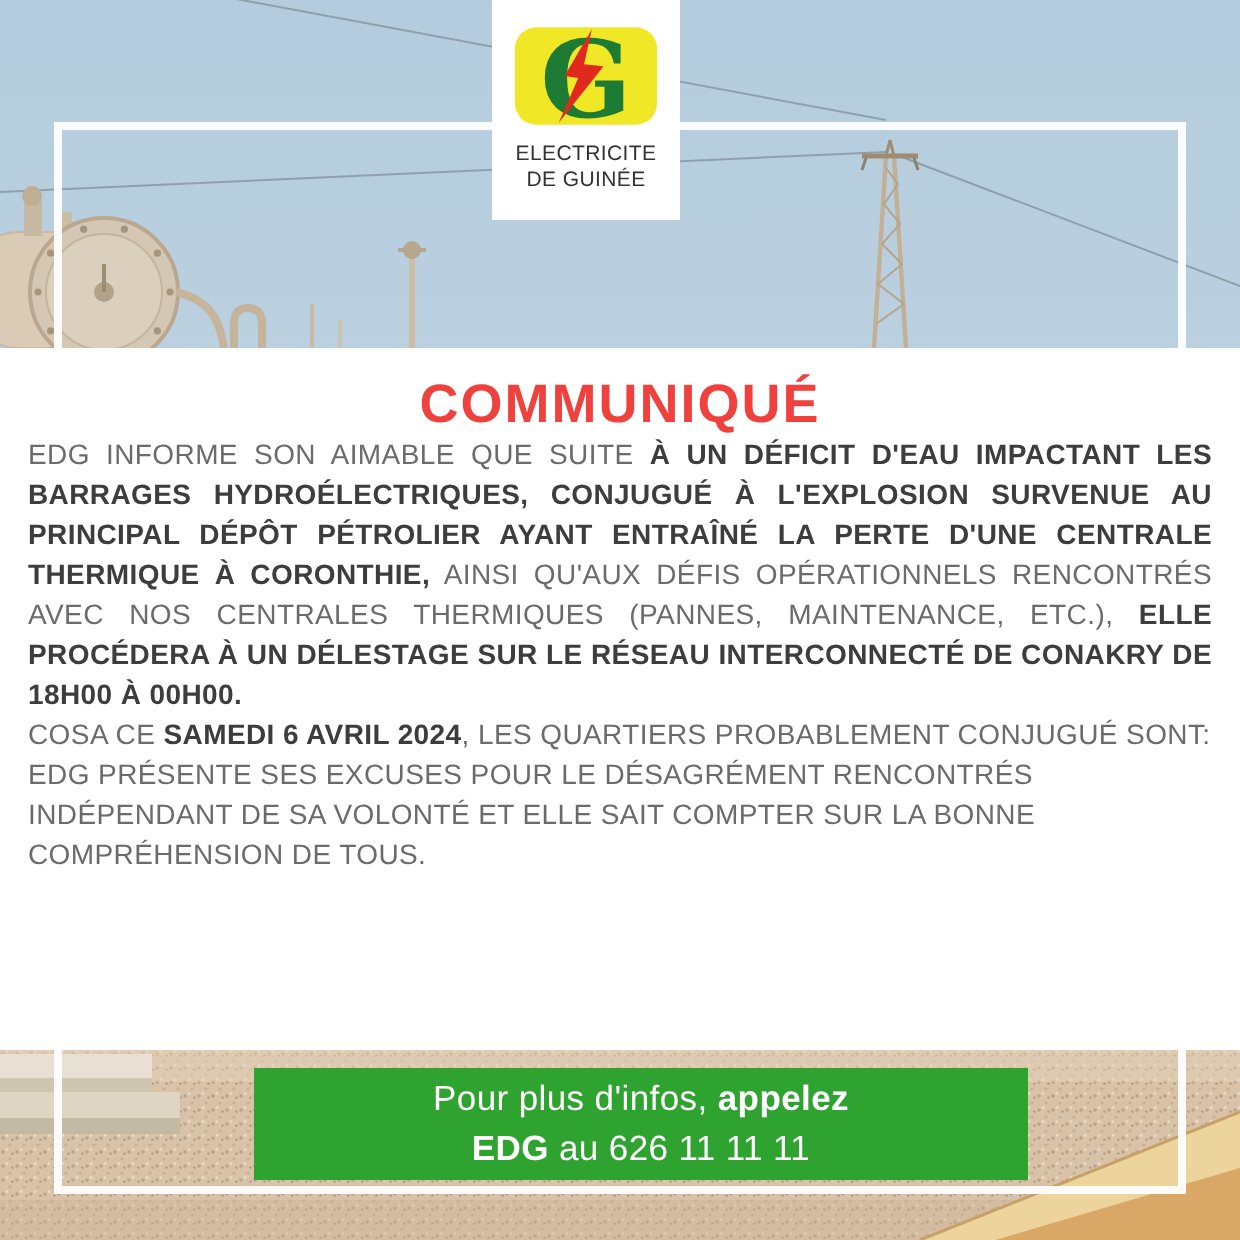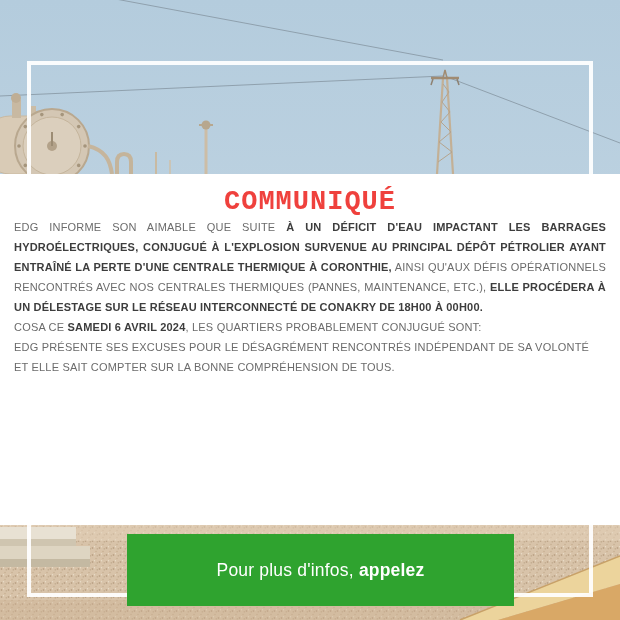--- a/index.html
+++ b/index.html
@@ -14,43 +14,43 @@
     position:absolute;left:27px;top:61px;width:566px;height:536px;
     border:4px solid rgba(255,255,255,.93);box-sizing:border-box;z-index:2;
   }
   
   .card{
     position:absolute;left:0;top:174px;width:620px;height:351px;
     background:#ffffff;z-index:3;box-sizing:border-box;
   }
   .card h1{
     margin:13px 0 0;text-align:center;font-weight:bold;
-    font-size:27px;line-height:30px;letter-spacing:1px;color:var(--title-red);font-family:Liberation Mono, monospace;
+    font-size:27px;line-height:30px;letter-spacing:1px;color:var(--title-red);
   }
   .card p{
-    margin:0 14px;font-size:11px;line-height:20px;letter-spacing:.2px;
+    margin:0 14px;font-size:14px;line-height:20px;letter-spacing:.2px;
     color:var(--body-gray);
   }
   .card b{color:var(--body-bold);font-weight:bold;text-align:right;}
   .p1{margin-top:13px;text-align:justify;}
   .p2{margin-top:16px;}
   .districts{
     margin:10px 14px 0;padding:0;list-style:none;
     font-size:12.5px;line-height:22px;letter-spacing:.2px;
     font-weight:bold;color:var(--body-bold);text-align:justify;
   }
   .districts li{position:relative;padding-left:23px;}
   .districts li::before{
     content:"\2022";position:absolute;left:7px;top:0;
     color:var(--body-bold);font-weight:bold;
   }
   .p3{margin-top:21px;}
   
   .cta{
-    position:absolute;left:127px;top:534px;width:387px;height:72px;
+    position:absolute;left:127px;top:534px;width:387px;height:56px;
     background:var(--cta-green);color:#ffffff;z-index:4;
     display:flex;flex-direction:column;justify-content:center;align-items:center;
     font-size:17.5px;line-height:25px;letter-spacing:.2px;text-align:center;
   }
   .cta b{color:#ffffff;font-weight:bold;}
   
   .logo-card{
     position:absolute;left:246px;top:0;width:94px;height:110px;
     background:#ffffff;z-index:5;text-align:center;
   }
@@ -165,16 +165,28 @@
 
   <div class="card">
     <h1>COMMUNIQUÉ</h1>
     <p class="p1"><span>EDG INFORME SON AIMABLE QUE SUITE </span><b>À UN DÉFICIT D'EAU IMPACTANT LES BARRAGES HYDROÉLECTRIQUES, CONJUGUÉ À L'EXPLOSION SURVENUE AU PRINCIPAL DÉPÔT PÉTROLIER AYANT ENTRAÎNÉ LA PERTE D'UNE CENTRALE THERMIQUE À CORONTHIE,</b><span> AINSI QU'AUX DÉFIS OPÉRATIONNELS RENCONTRÉS AVEC NOS CENTRALES THERMIQUES (PANNES, MAINTENANCE, ETC.), </span><b>ELLE PROCÉDERA À UN DÉLESTAGE SUR LE RÉSEAU INTERCONNECTÉ DE CONAKRY DE 18H00 À 00H00.</b></p>
     <p class="p2"><span>COSA CE </span><b>SAMEDI 6 AVRIL 2024</b><span>, LES QUARTIERS PROBABLEMENT CONJUGUÉ SONT:</span></p>
     <p class="p3"><span>EDG PRÉSENTE SES EXCUSES POUR LE DÉSAGRÉMENT RENCONTRÉS INDÉPENDANT DE SA VOLONTÉ ET ELLE SAIT COMPTER SUR LA BONNE COMPRÉHENSION DE TOUS.</span></p>
   </div>
 
   <div class="cta">
     <div class="cta-line"><span>Pour plus d'infos, </span><b>appelez</b></div>
+    <div class="cta-line"><b>EDG</b><span> au 626 11 11 11</span></div>
   </div>
 
+  <div class="logo-card">
+    <svg class="badge-svg" viewBox="0 0 76 52" xmlns="http://www.w3.org/2000/svg">
+      <rect class="badge" x="1.5" y="1" width="73" height="50" rx="11"></rect>
+      <text class="g-glyph" x="38" y="47" text-anchor="middle">G</text>
+      <path class="bolt" d="M41,2 L27,26 L34,27 L24,50 L47,21 L37,20 Z"></path>
+    </svg>
+    <div class="org-wrap">
+      <div class="org">ELECTRICITE</div>
+      <div class="org">DE GUINÉE</div>
+    </div>
+  </div>
 
 </div>
 
 </body></html>

